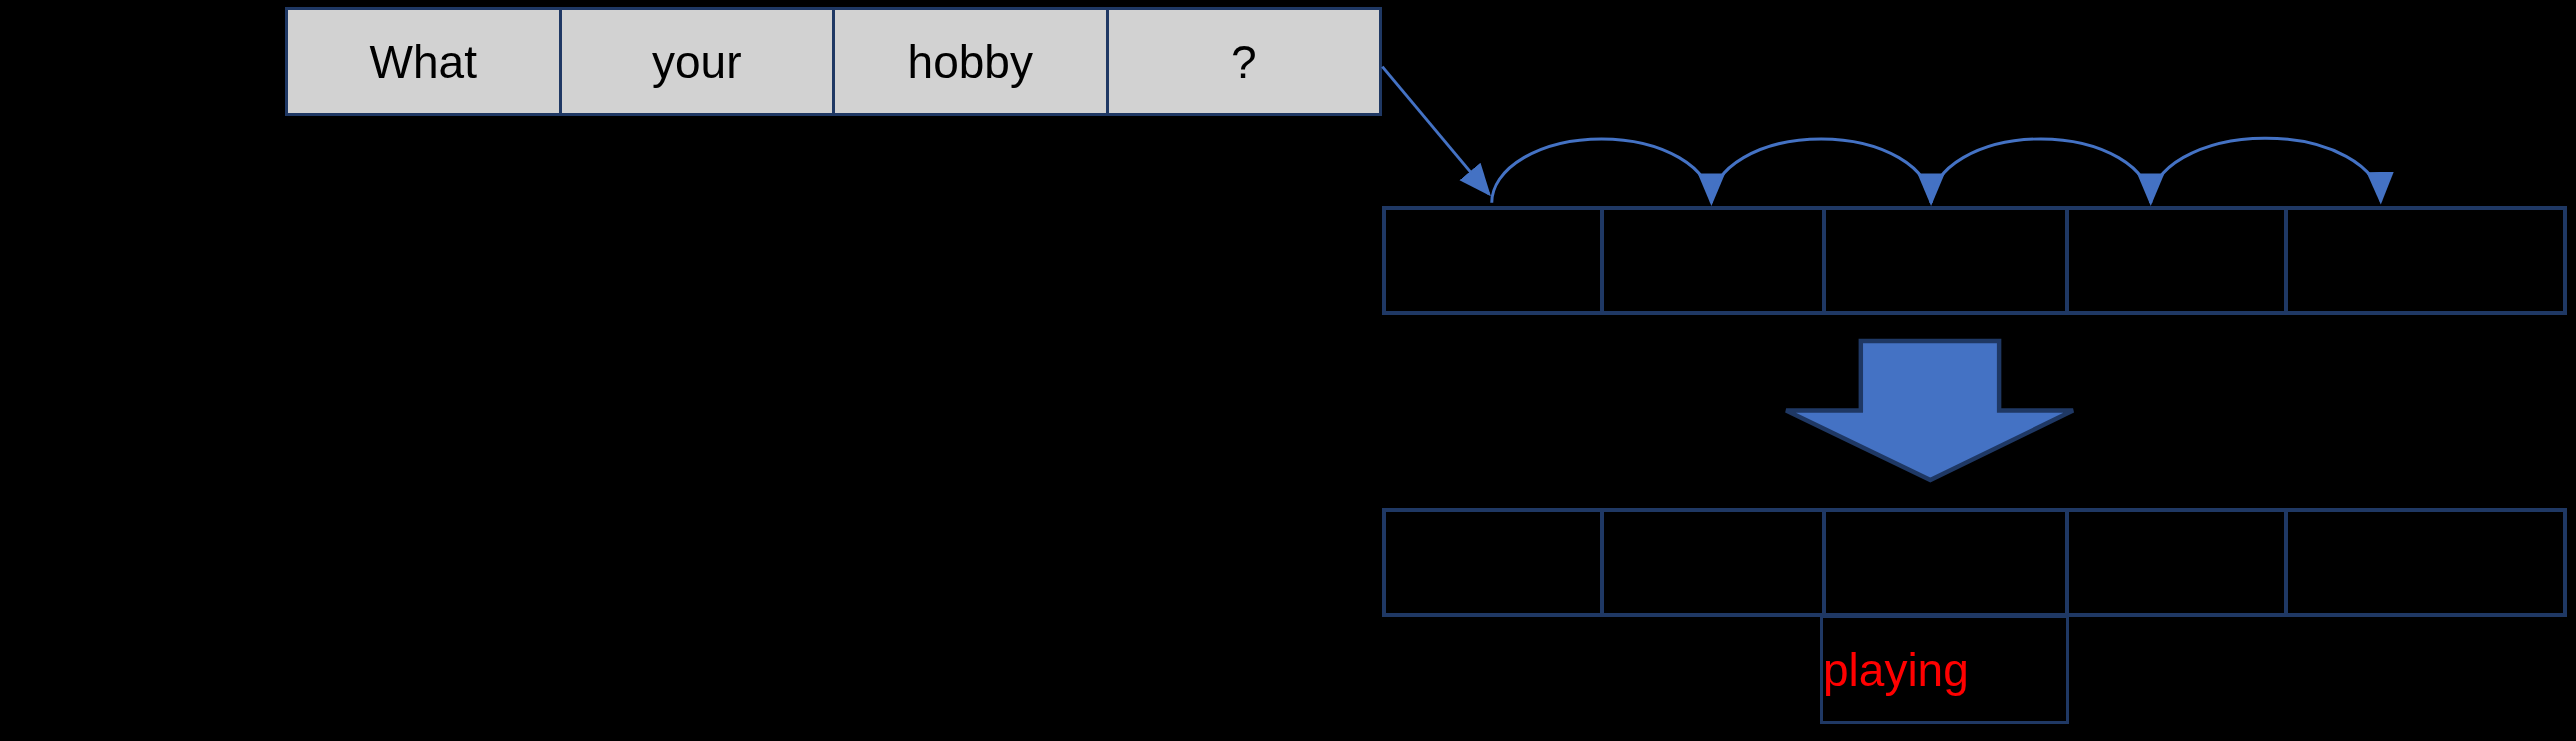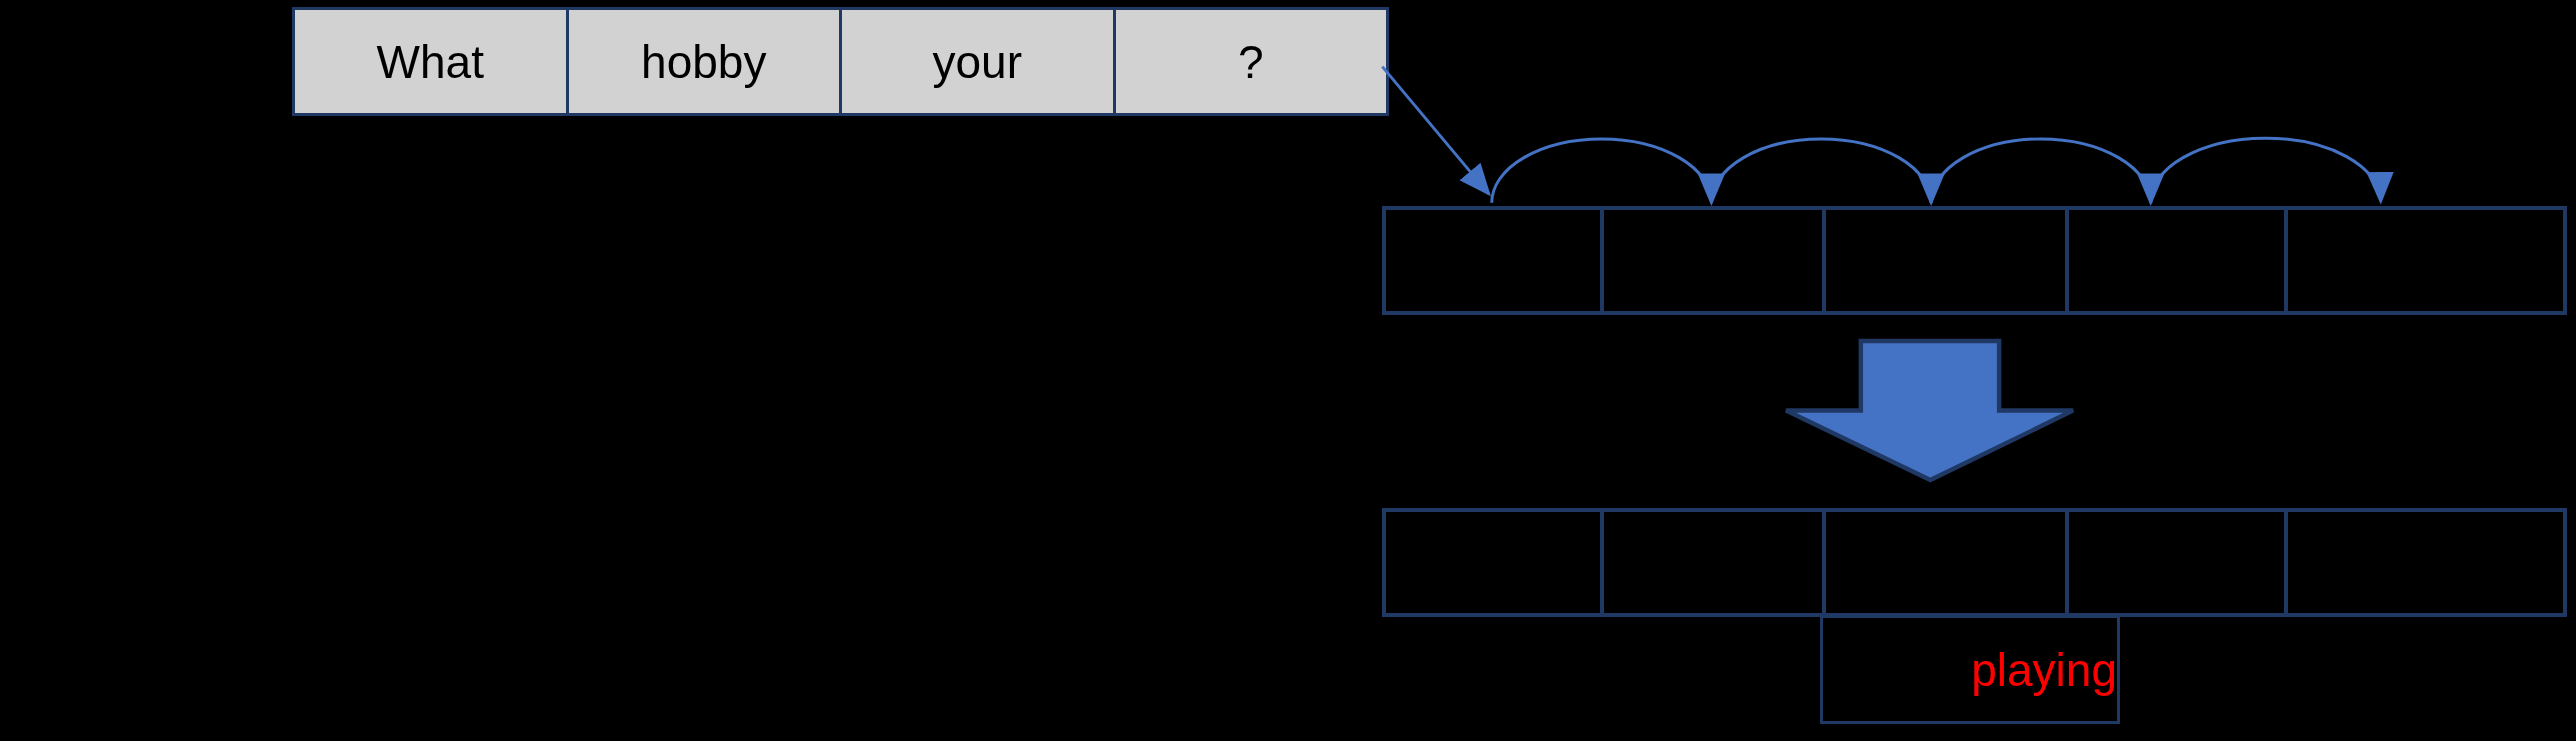--- a/index.html
+++ b/index.html
@@ -14,21 +14,21 @@
   html,body{background:var(--background,#000);}
   body{font-family:"Liberation Sans", sans-serif;}
   .stage{
     position:relative;
     width:2576px;height:742px;
     background:var(--background,#000);
     overflow:hidden;
   }
   
   .sentence-row{
-    position:absolute;left:292px;top:7.4px;
+    position:absolute;left:285px;top:7.4px;
     width:1097px;height:109px;
     border:3.7px solid var(--border-navy,#1F3864);
     background:var(--word-cell-fill,#D2D2D2);
     display:flex;
   }
   .word-cell{
     flex:1 1 0;
     display:flex;align-items:center;justify-content:center;
     font-size:46px;line-height:1;
     color:var(--word-text,#000);
@@ -50,23 +50,23 @@
     position:absolute;top:0;bottom:0;width:4.4px;
     background:var(--border-navy,#1F3864);
   }
   .vdiv.d1{left:214px;}
   .vdiv.d2{left:436px;}
   .vdiv.d3{left:679px;}
   .vdiv.d4{left:898px;}
   
   .predicted-box{
     position:absolute;left:1820px;top:615px;
-    width:300px;height:109px;
+    width:249px;height:109px;
     border:3.7px solid var(--border-navy,#1F3864);
-    display:flex;align-items:center;justify-content:flex-end;
+    display:flex;align-items:center;justify-content:flex-start;
   }
   .predicted-label{
     font-size:46px;line-height:1;
     color:var(--predicted-word-color,#FF0000);
   }
   
   .overlay{
     position:absolute;left:0;top:0;
     width:2576px;height:742px;
     pointer-events:none;
@@ -84,22 +84,22 @@
     stroke-linejoin:miter;
   }
 </style>
 </head>
 <body>
 
 <div class="stage">
 
   <div class="sentence-row">
     <div class="word-cell">What</div>
+    <div class="word-cell">your</div>
     <div class="word-cell">hobby</div>
-    <div class="word-cell">your</div>
     <div class="word-cell">?</div>
   </div>
 
   <div class="token-row row-top">
     <div class="vdiv d1"></div>
     <div class="vdiv d2"></div>
     <div class="vdiv d3"></div>
     <div class="vdiv d4"></div>
   </div>
 

